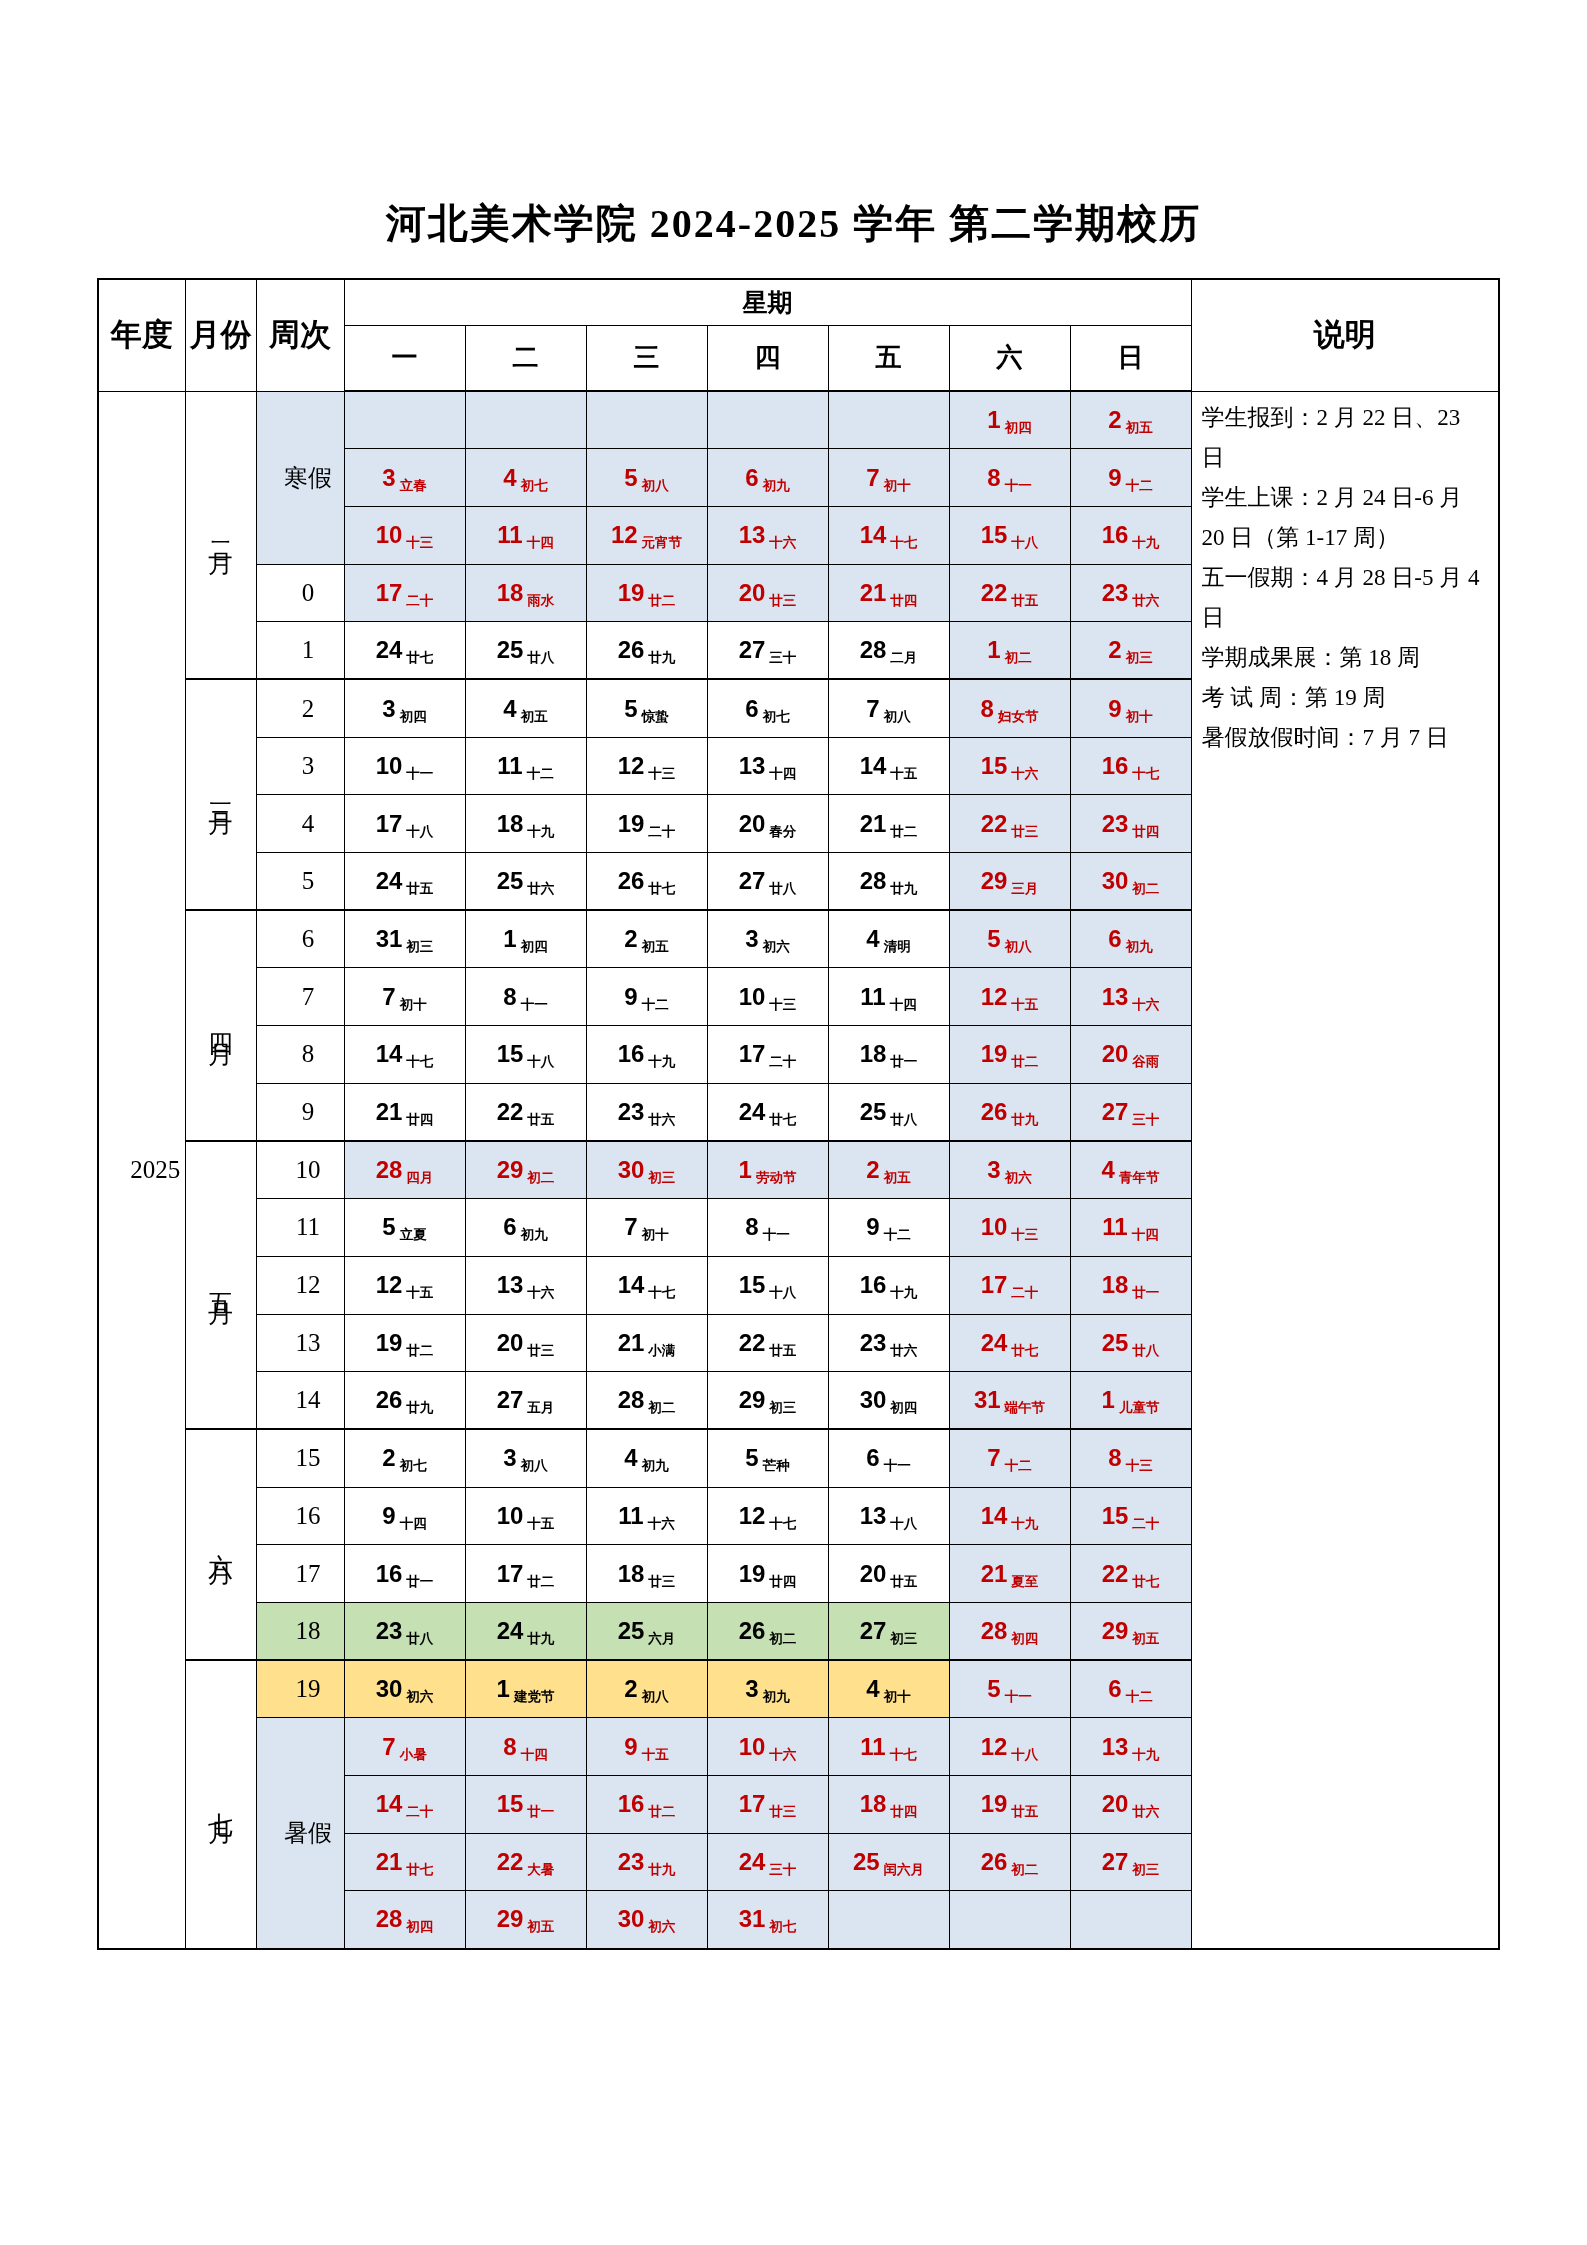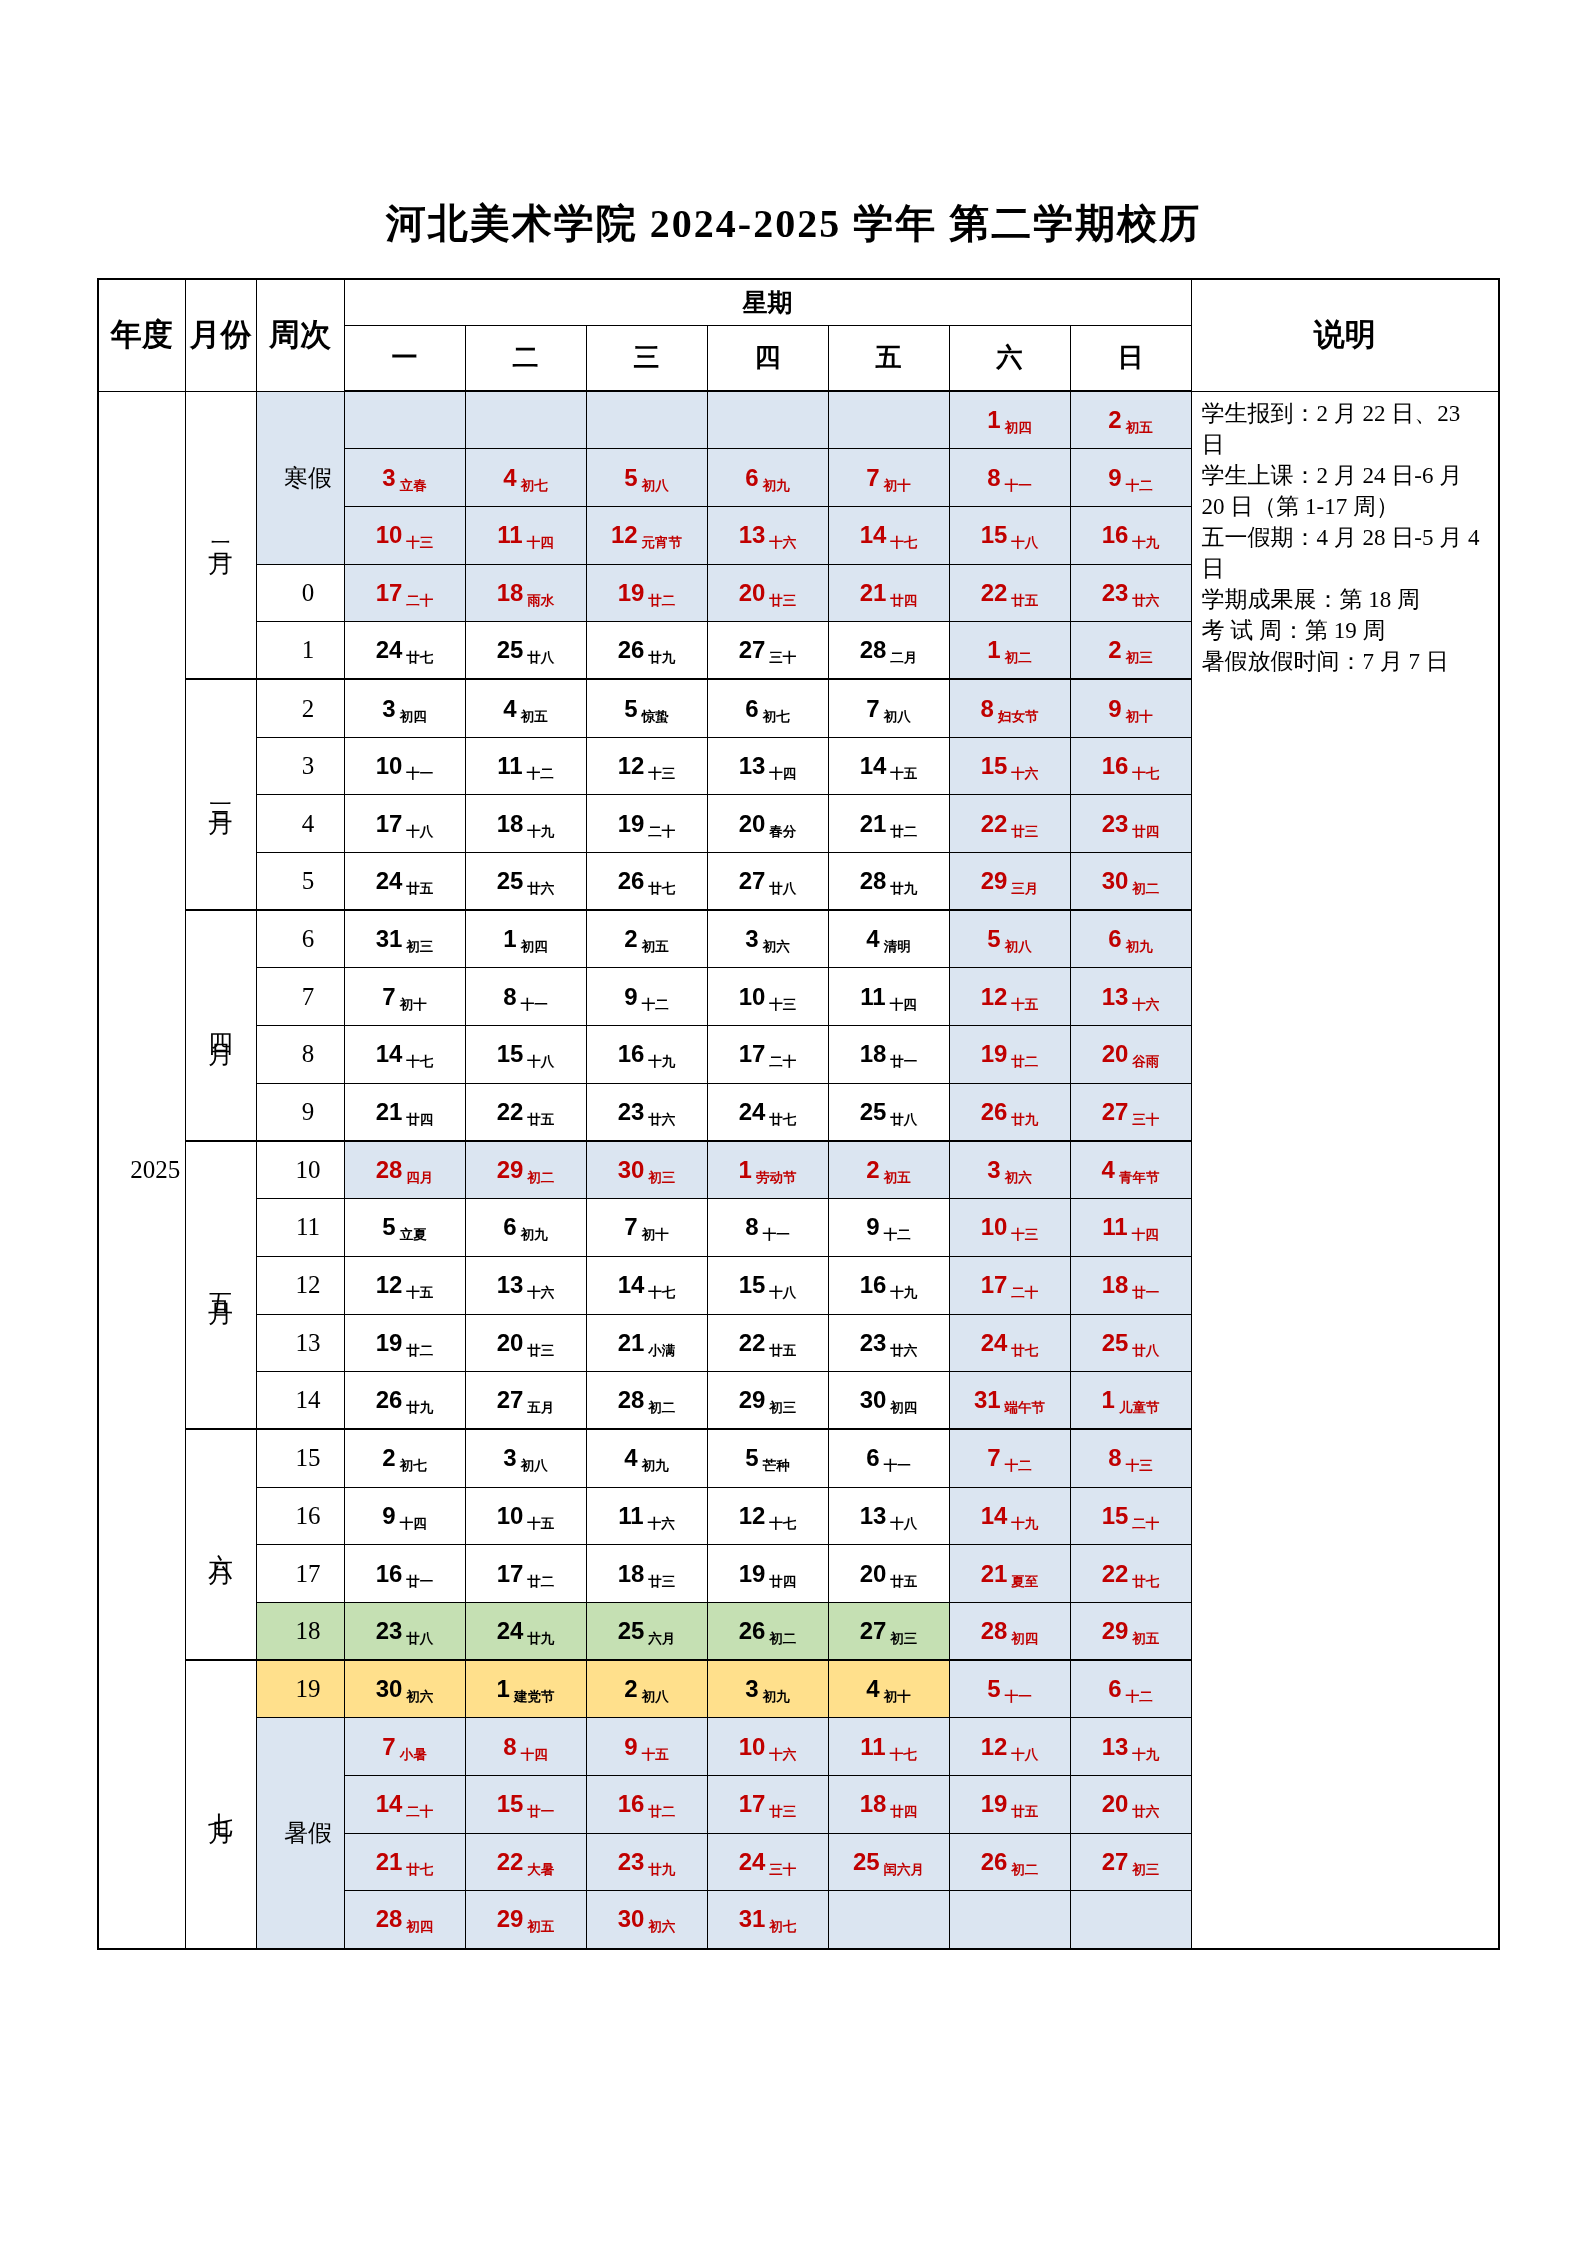--- a/index.html
+++ b/index.html
@@ -43,21 +43,21 @@
   .l{font-size:13.5px;font-weight:bold;margin-left:4px;position:relative;top:4px;display:inline-block;}
   .c-vac{background:var(--blue);}
   .c-wknd{background:var(--blue);}
   .c-vac .n,.c-vac .l,.c-wknd .n,.c-wknd .l{color:var(--red);}
   .c-school{background:#fff;}
   .c-green{background:var(--green);margin-top:17px;}
   .c-yellow{background:var(--yellow);}
   .notes-cell{
     background:#fff;vertical-align:top;text-align:left;
     padding:6px 10px 0 10px;
-    font-family:"Liberation Serif", serif;font-size:23px;line-height:31px;
+    font-family:"Liberation Serif", serif;font-size:23px;line-height:40px;
   }
   .note-line{margin:0;}
 </style>
 </head>
 <body>
 
 <div id="page-title">河北美术学院 2024-2025 学年 第二学期校历</div>
 
 <div id="cal-wrap">
   <table>

